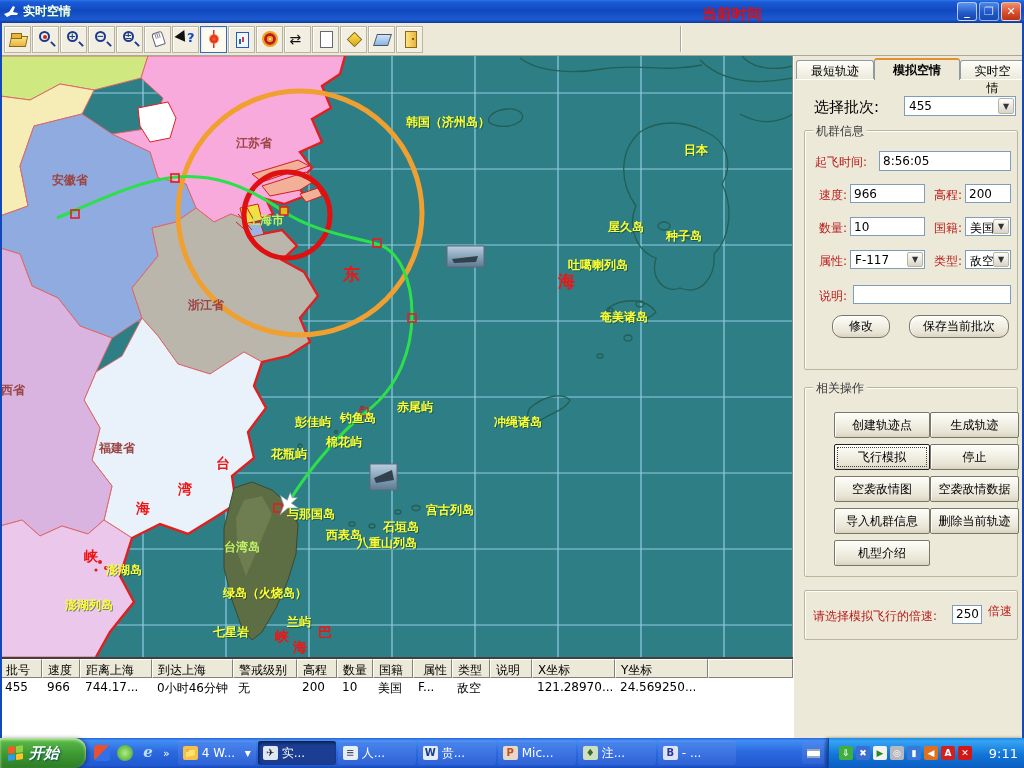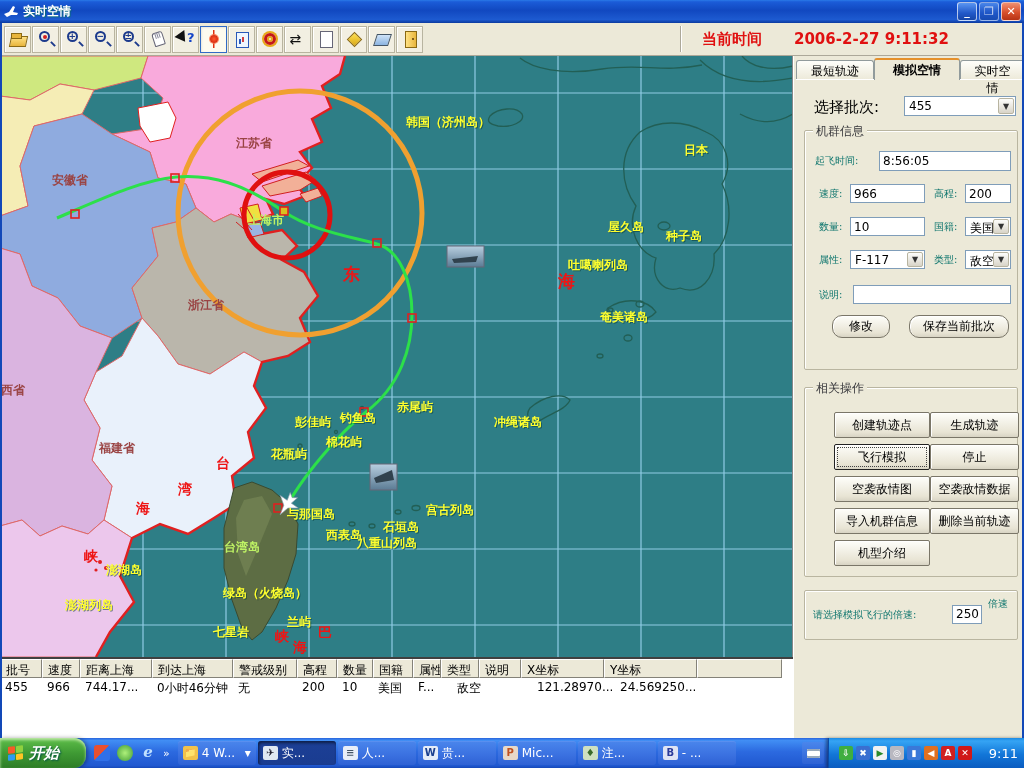--- a/index.html
+++ b/index.html
@@ -19,21 +19,21 @@
   .capbtn.max { opacity:.75; }
 
   
   .toolbar { position:absolute; left:0; top:23px; width:1024px; height:33px;
     background:#ece9d8; border-bottom:1px solid #aca899; display:flex; align-items:center; }
   .tbtns { display:flex; margin-left:4px; }
   .tbtn { width:27px; height:27px; border:1px solid #b8b4a0; background:#f2efe2; margin-right:1px;
     display:flex; align-items:center; justify-content:center; box-shadow:inset 1px 1px 0 #fff; }
   .tbtn.active { background:#fdfbef; border:1px solid #316ac5; box-shadow:inset 1px 1px 2px #9993; }
   .tsep { width:2px; height:26px; margin:0 6px; border-left:1px solid #aca899; border-right:1px solid #fff; }
-  .ttime { display:flex; align-items:baseline; gap:32px; margin-left:14px; }
+  .ttime { display:flex; align-items:baseline; gap:32px; margin-left:14px;flex-direction:column; }
   .ttime .lab, .ttime .val { color:#e01010; font-weight:bold; font-size:15px; }
 
   
   .ti { position:relative; width:18px; height:18px; }
   .mag { position:absolute; left:2px; top:1px; width:11px; height:11px; border:2px solid #1c3a8c;
     border-radius:50%; color:#1c3a8c; font-size:9px; line-height:7px; text-align:center; font-weight:bold; }
   .mag::after { content:""; position:absolute; left:9px; top:10px; width:6px; height:2px;
     background:#1c3a8c; transform:rotate(45deg); }
   .ti-open-folder::before { content:""; position:absolute; left:1px; top:6px; width:15px; height:9px;
     background:linear-gradient(#ffe285,#e8b53c); border:1px solid #8a6914; transform:skewX(-12deg); }
@@ -96,21 +96,21 @@
   .batchrow { position:absolute; left:18px; top:16px; font-size:15px; }
   .combo { position:relative; background:#fff; border:1px solid #7f9db9; height:20px; }
   .combo .cval { position:absolute; left:4px; top:2px; font-size:12px; }
   .combo .cbtn { position:absolute; right:1px; top:1px; bottom:1px; width:16px;
     background:linear-gradient(#fdfdfb,#d8d4c8); border:1px solid #b8b4a0; border-radius:2px;
     font-size:8px; color:#333; text-align:center; line-height:15px; }
   #batch-combo { position:absolute; left:108px; top:42px; width:112px; }
   .groupbox { position:absolute; border:1px solid #b9b5a0; border-radius:2px;
     box-shadow:inset 1px 1px 0 #fff; }
   .grouptitle { position:absolute; top:-8px; left:8px; background:#ece9d8; padding:0 3px; color:#39393d; }
-  .flabel { position:absolute; font-size:10px; color:#0f766e; }
+  .flabel { position:absolute; font-size:12px; color:#b91c1c; }
   .finput { position:absolute; background:#fff; border:1px solid #7f9db9; font-size:12px;
     font-family:"DejaVu Sans",sans-serif; padding:1px 3px; }
   .xpbtn { background:linear-gradient(#fefefa,#e8e4d4 80%,#d8d4c4); border:1px solid #7a7668;
     border-radius:10px; font-size:12px; font-family:"DejaVu Sans",sans-serif;
     box-shadow:inset 1px 1px 0 #fff; text-align:center; }
   .opsgrid { position:absolute; left:29px; top:24px; display:grid;
     grid-template-columns:96px 89px; grid-auto-rows:26px; row-gap:6px; }
   .opsgrid .xpbtn { border-radius:2px; }
   .opsgrid .xpbtn.focused { border:1px solid #222; outline:1px dotted #444; outline-offset:-4px; }
   .speedval { position:absolute; background:#fff; border:1px solid #7f9db9; padding:1px 3px; }
@@ -437,36 +437,36 @@
             <button class="xpbtn">空袭敌情数据</button>
             <button class="xpbtn">导入机群信息</button>
             <button class="xpbtn">删除当前轨迹</button>
             <button class="xpbtn">机型介绍</button>
           </div>
       </div>
 
       <div class="groupbox" style="left:8px; top:510px; width:214px; height:50px;">
         <span class="flabel" style="left:8px; top:17px;">请选择模拟飞行的倍速:</span>
         <span class="speedval" style="position:absolute; left:147px; top:14px; width:30px; height:19px;">250</span>
-        <span class="flabel" style="left:183px; top:6px;font-family:Liberation Mono, monospace;">倍速</span>
+        <span class="flabel" style="left:183px; top:12px;font-family:Liberation Mono, monospace;">倍速</span>
       </div>
     </div>
   </div>
 
   <div class="datatable">
     <div class="trow" id="thead-row">
         <div class="th" style="width: 42px;">批号</div>
         <div class="th" style="width: 38px;">速度</div>
         <div class="th" style="width: 72px;">距离上海</div>
         <div class="th" style="width: 81px;">到达上海</div>
         <div class="th" style="width: 64px;">警戒级别</div>
         <div class="th" style="width: 40px;">高程</div>
         <div class="th" style="width: 36px;">数量</div>
         <div class="th" style="width: 40px;">国籍</div>
-        <div class="th" style="width: 28px;">属性</div>
+        <div class="th" style="width: 39px; text-align: center;">属性</div>
         <div class="th" style="width: 38px;">类型</div>
         <div class="th" style="width: 42px;">说明</div>
         <div class="th" style="width: 83px;">X坐标</div>
         <div class="th" style="width: 93px;">Y坐标</div>
         <div class="th" style="width: 85px;"></div>
       </div>
     <div id="tbody">
         <div class="trow">
           <div class="td" style="width: 42px;">455</div>
           <div class="td" style="width: 38px;">966</div>

